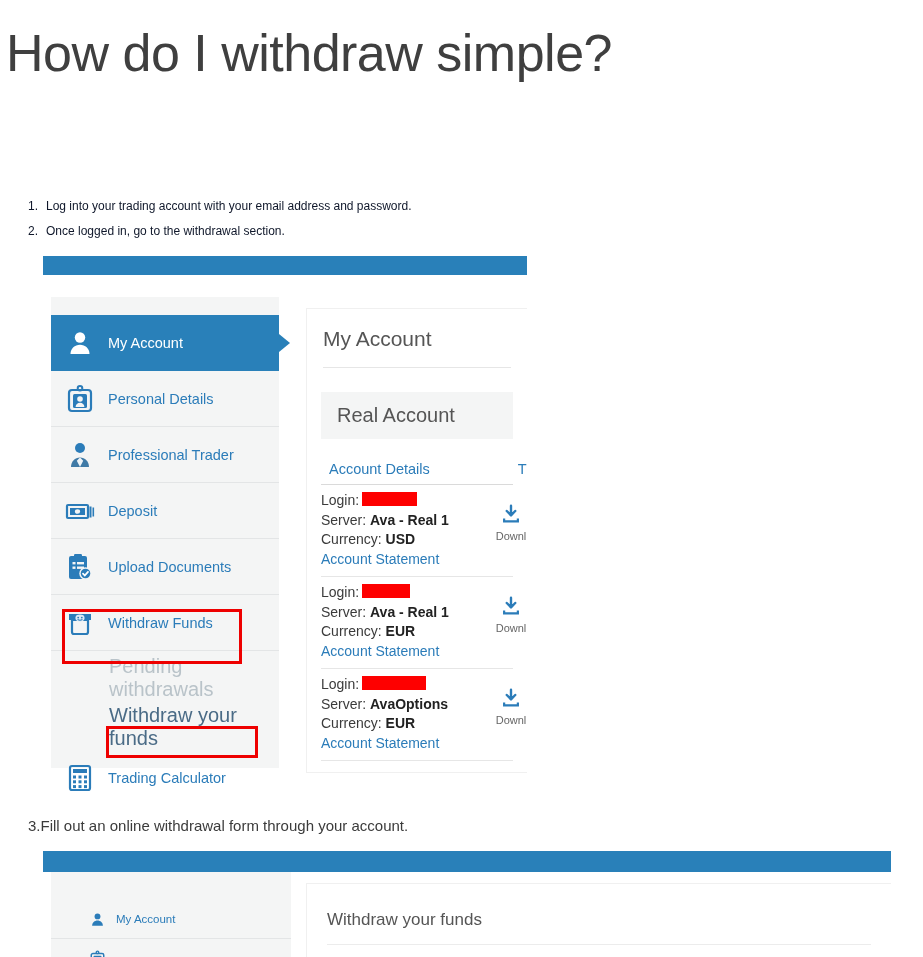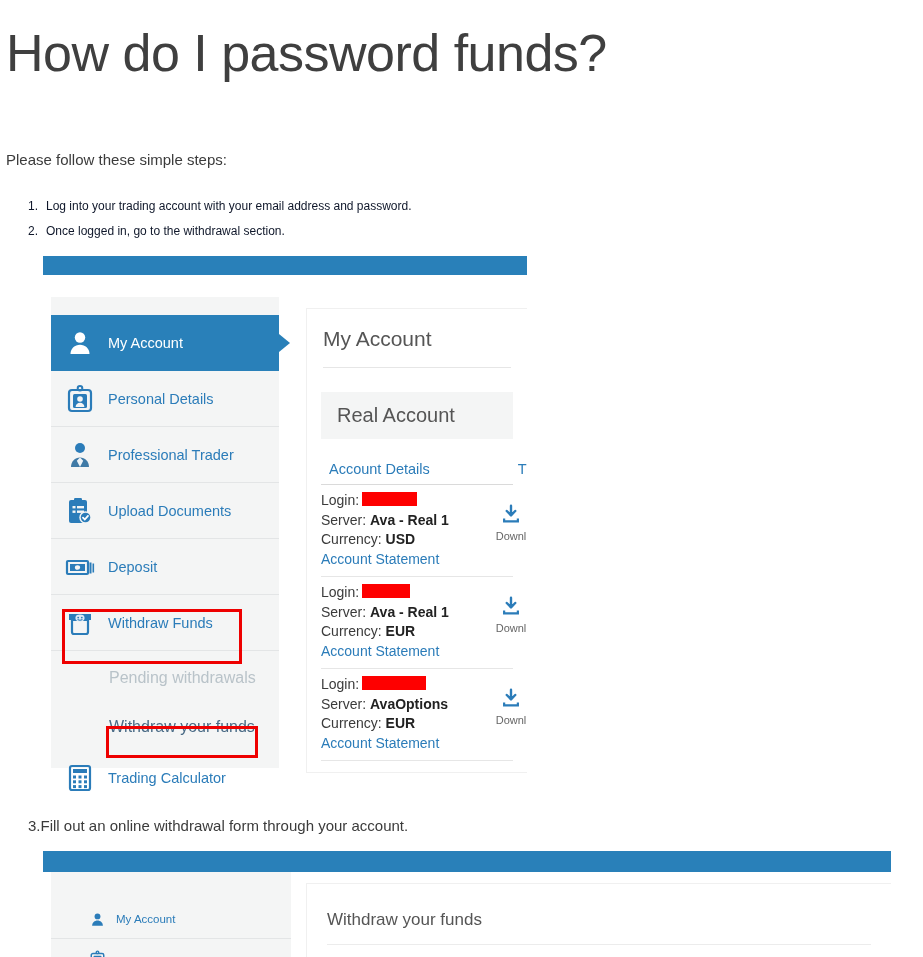--- a/index.html
+++ b/index.html
@@ -64,21 +64,21 @@
     background: #2980b9; color: #ffffff;
     border-bottom: none; height: 56px;
   }
   .menu-item.active::after {
     content: ""; position: absolute; right: -11px; top: 19px;
     border-top: 9px solid transparent;
     border-bottom: 9px solid transparent;
     border-left: 11px solid #2980b9;
   }
   .menu-item.sub {
-    padding-left: 58px; font-size: 16px; height: 53px;
+    padding-left: 58px; font-size: 20px; height: 53px;
   }
   .menu-item.sub.muted { color: #b9c3c9; border-bottom: none; }
   .menu-item.sub.plain { color: #4a6b86; border-bottom: none; height: 46px; }
 
   .hl-box {
     position: absolute; border: 3px solid #ee0000;
     pointer-events: none;
   }
   #hl-withdraw-funds { left: 11px; top: 312px; width: 180px; height: 55px; }
   #hl-withdraw-your  { left: 55px; top: 429px; width: 152px; height: 32px; }
@@ -147,23 +147,22 @@
     box-shadow: 0 0 0 1px #f0f0f0;
   }
   .c2-title { font-size: 17px; font-weight: 300; color: #555; padding: 26px 0 0 20px; }
   .c2-rule { margin: 14px 20px 0 20px; border-top: 1px solid #ececec; }
 </style>
 </head>
 <body>
 
 <div class="page">
 
-  <h1 class="article-title">How do I password funds?</h1>
-
-  <div class="intro">Please follow these simple steps:</div>
+  <h1 class="article-title">How do I withdraw simple?</h1>
+
 
   <div class="steps-top">
     <div class="step">
       <span class="num">1.</span><span>Log into your trading account with your email address and password.</span>
     </div>
     <div class="step">
       <span class="num">2.</span><span>Once logged in, go to the withdrawal section.</span>
     </div>
   </div>
 
@@ -199,50 +198,50 @@
 
           <div class="menu-item">
             <span class="ico">
               <svg viewBox="0 0 30 30" width="30" height="30">
                 <circle cx="15" cy="8" r="5" fill="#2b7cb9"></circle>
                 <path d="M6 27c0-5.6 4-9.5 9-9.5s9 3.9 9 9.5z" fill="#3f7aa6"></path>
                 <path d="M15 17.5l3.2 3.2-3.2 6.3-3.2-6.3z" fill="#eef4f8"></path>
               </svg>
             </span>
             <span>Professional Trader</span>
+          </div>
+
+          <div class="menu-item">
+            <span class="ico">
+              <svg viewBox="0 0 30 30" width="30" height="30">
+                <rect x="2" y="9" width="21" height="13" rx="1" fill="none" stroke="#2b7cb9" stroke-width="2.2"></rect>
+                <rect x="5" y="12" width="15" height="7" fill="#2b7cb9"></rect>
+                <ellipse cx="12.5" cy="15.5" rx="2.6" ry="2.3" fill="#f4f5f5"></ellipse>
+                <rect x="24.5" y="10.5" width="2" height="11" fill="#2b7cb9"></rect>
+                <rect x="27.5" y="11.5" width="1.6" height="9" fill="#2b7cb9"></rect>
+              </svg>
+            </span>
+            <span>Deposit</span>
           </div>
 
           <div class="menu-item">
             <span class="ico">
               <svg viewBox="0 0 30 30" width="30" height="30">
                 <rect x="4" y="4" width="18" height="23" rx="2" fill="#2b7cb9"></rect>
                 <rect x="9" y="2" width="8" height="4" rx="1.2" fill="#2b7cb9"></rect>
                 <rect x="7.5" y="10" width="3" height="2.4" fill="#f4f5f5"></rect>
                 <rect x="12" y="10" width="7" height="2.4" fill="#f4f5f5"></rect>
                 <rect x="7.5" y="14.5" width="3" height="2.4" fill="#f4f5f5"></rect>
                 <rect x="12" y="14.5" width="7" height="2.4" fill="#f4f5f5"></rect>
                 <circle cx="20.5" cy="21.5" r="6.2" fill="#f4f5f5"></circle>
                 <circle cx="20.5" cy="21.5" r="4.8" fill="#2b7cb9"></circle>
                 <path d="M18 21.6l1.8 1.9 3.2-3.6" fill="none" stroke="#fff" stroke-width="1.8" stroke-linecap="round"></path>
               </svg>
             </span>
             <span>Upload Documents</span>
-          </div>
-
-          <div class="menu-item">
-            <span class="ico">
-              <svg viewBox="0 0 30 30" width="30" height="30">
-                <rect x="2" y="9" width="21" height="13" rx="1" fill="none" stroke="#2b7cb9" stroke-width="2.2"></rect>
-                <rect x="5" y="12" width="15" height="7" fill="#2b7cb9"></rect>
-                <ellipse cx="12.5" cy="15.5" rx="2.6" ry="2.3" fill="#f4f5f5"></ellipse>
-                <rect x="24.5" y="10.5" width="2" height="11" fill="#2b7cb9"></rect>
-                <rect x="27.5" y="11.5" width="1.6" height="9" fill="#2b7cb9"></rect>
-              </svg>
-            </span>
-            <span>Deposit</span>
           </div>
 
           <div class="menu-item">
             <span class="ico">
               <svg viewBox="0 0 30 30" width="30" height="30">
                 <rect x="4" y="6" width="22" height="6" fill="#2b7cb9"></rect>
                 <path d="M7 12h16v12a2 2 0 0 1-2 2H9a2 2 0 0 1-2-2z" fill="none" stroke="#2b7cb9" stroke-width="2.2"></path>
                 <ellipse cx="15" cy="10" rx="4.6" ry="3.4" fill="#dceaf5"></ellipse>
                 <circle cx="13.2" cy="9.6" r="0.9" fill="#2b7cb9"></circle>
                 <circle cx="16.8" cy="9.6" r="0.9" fill="#2b7cb9"></circle>

